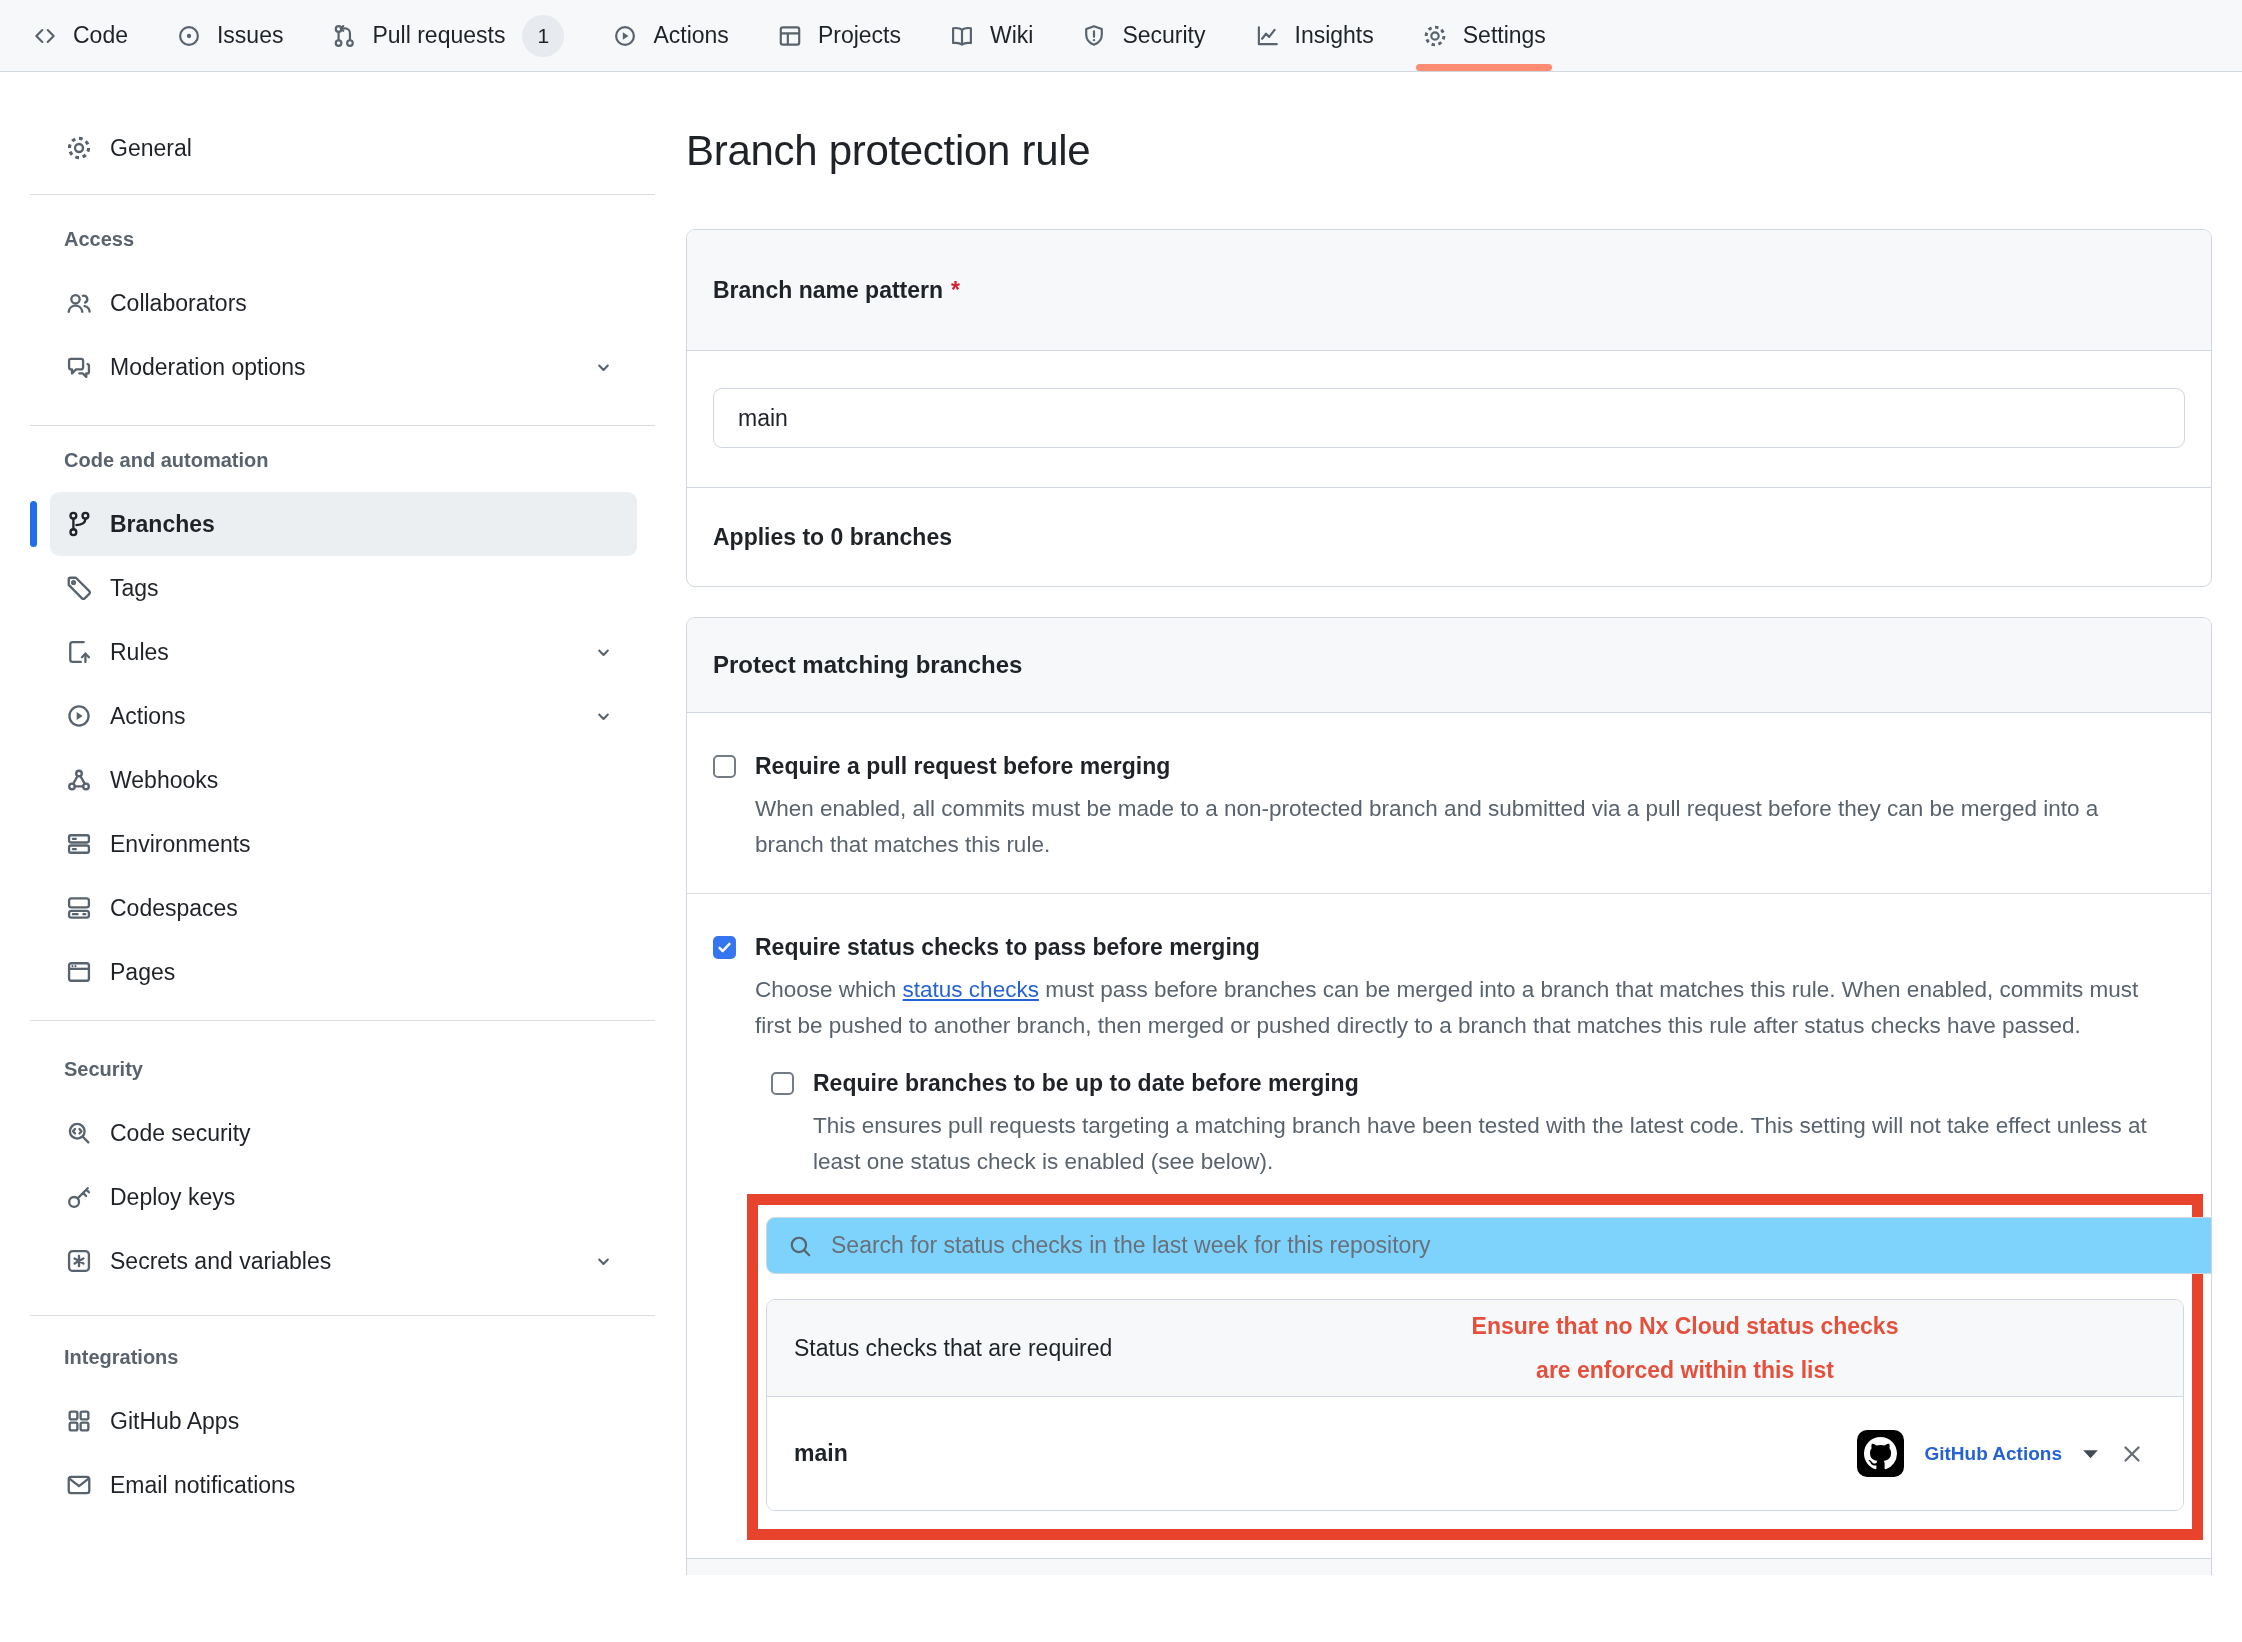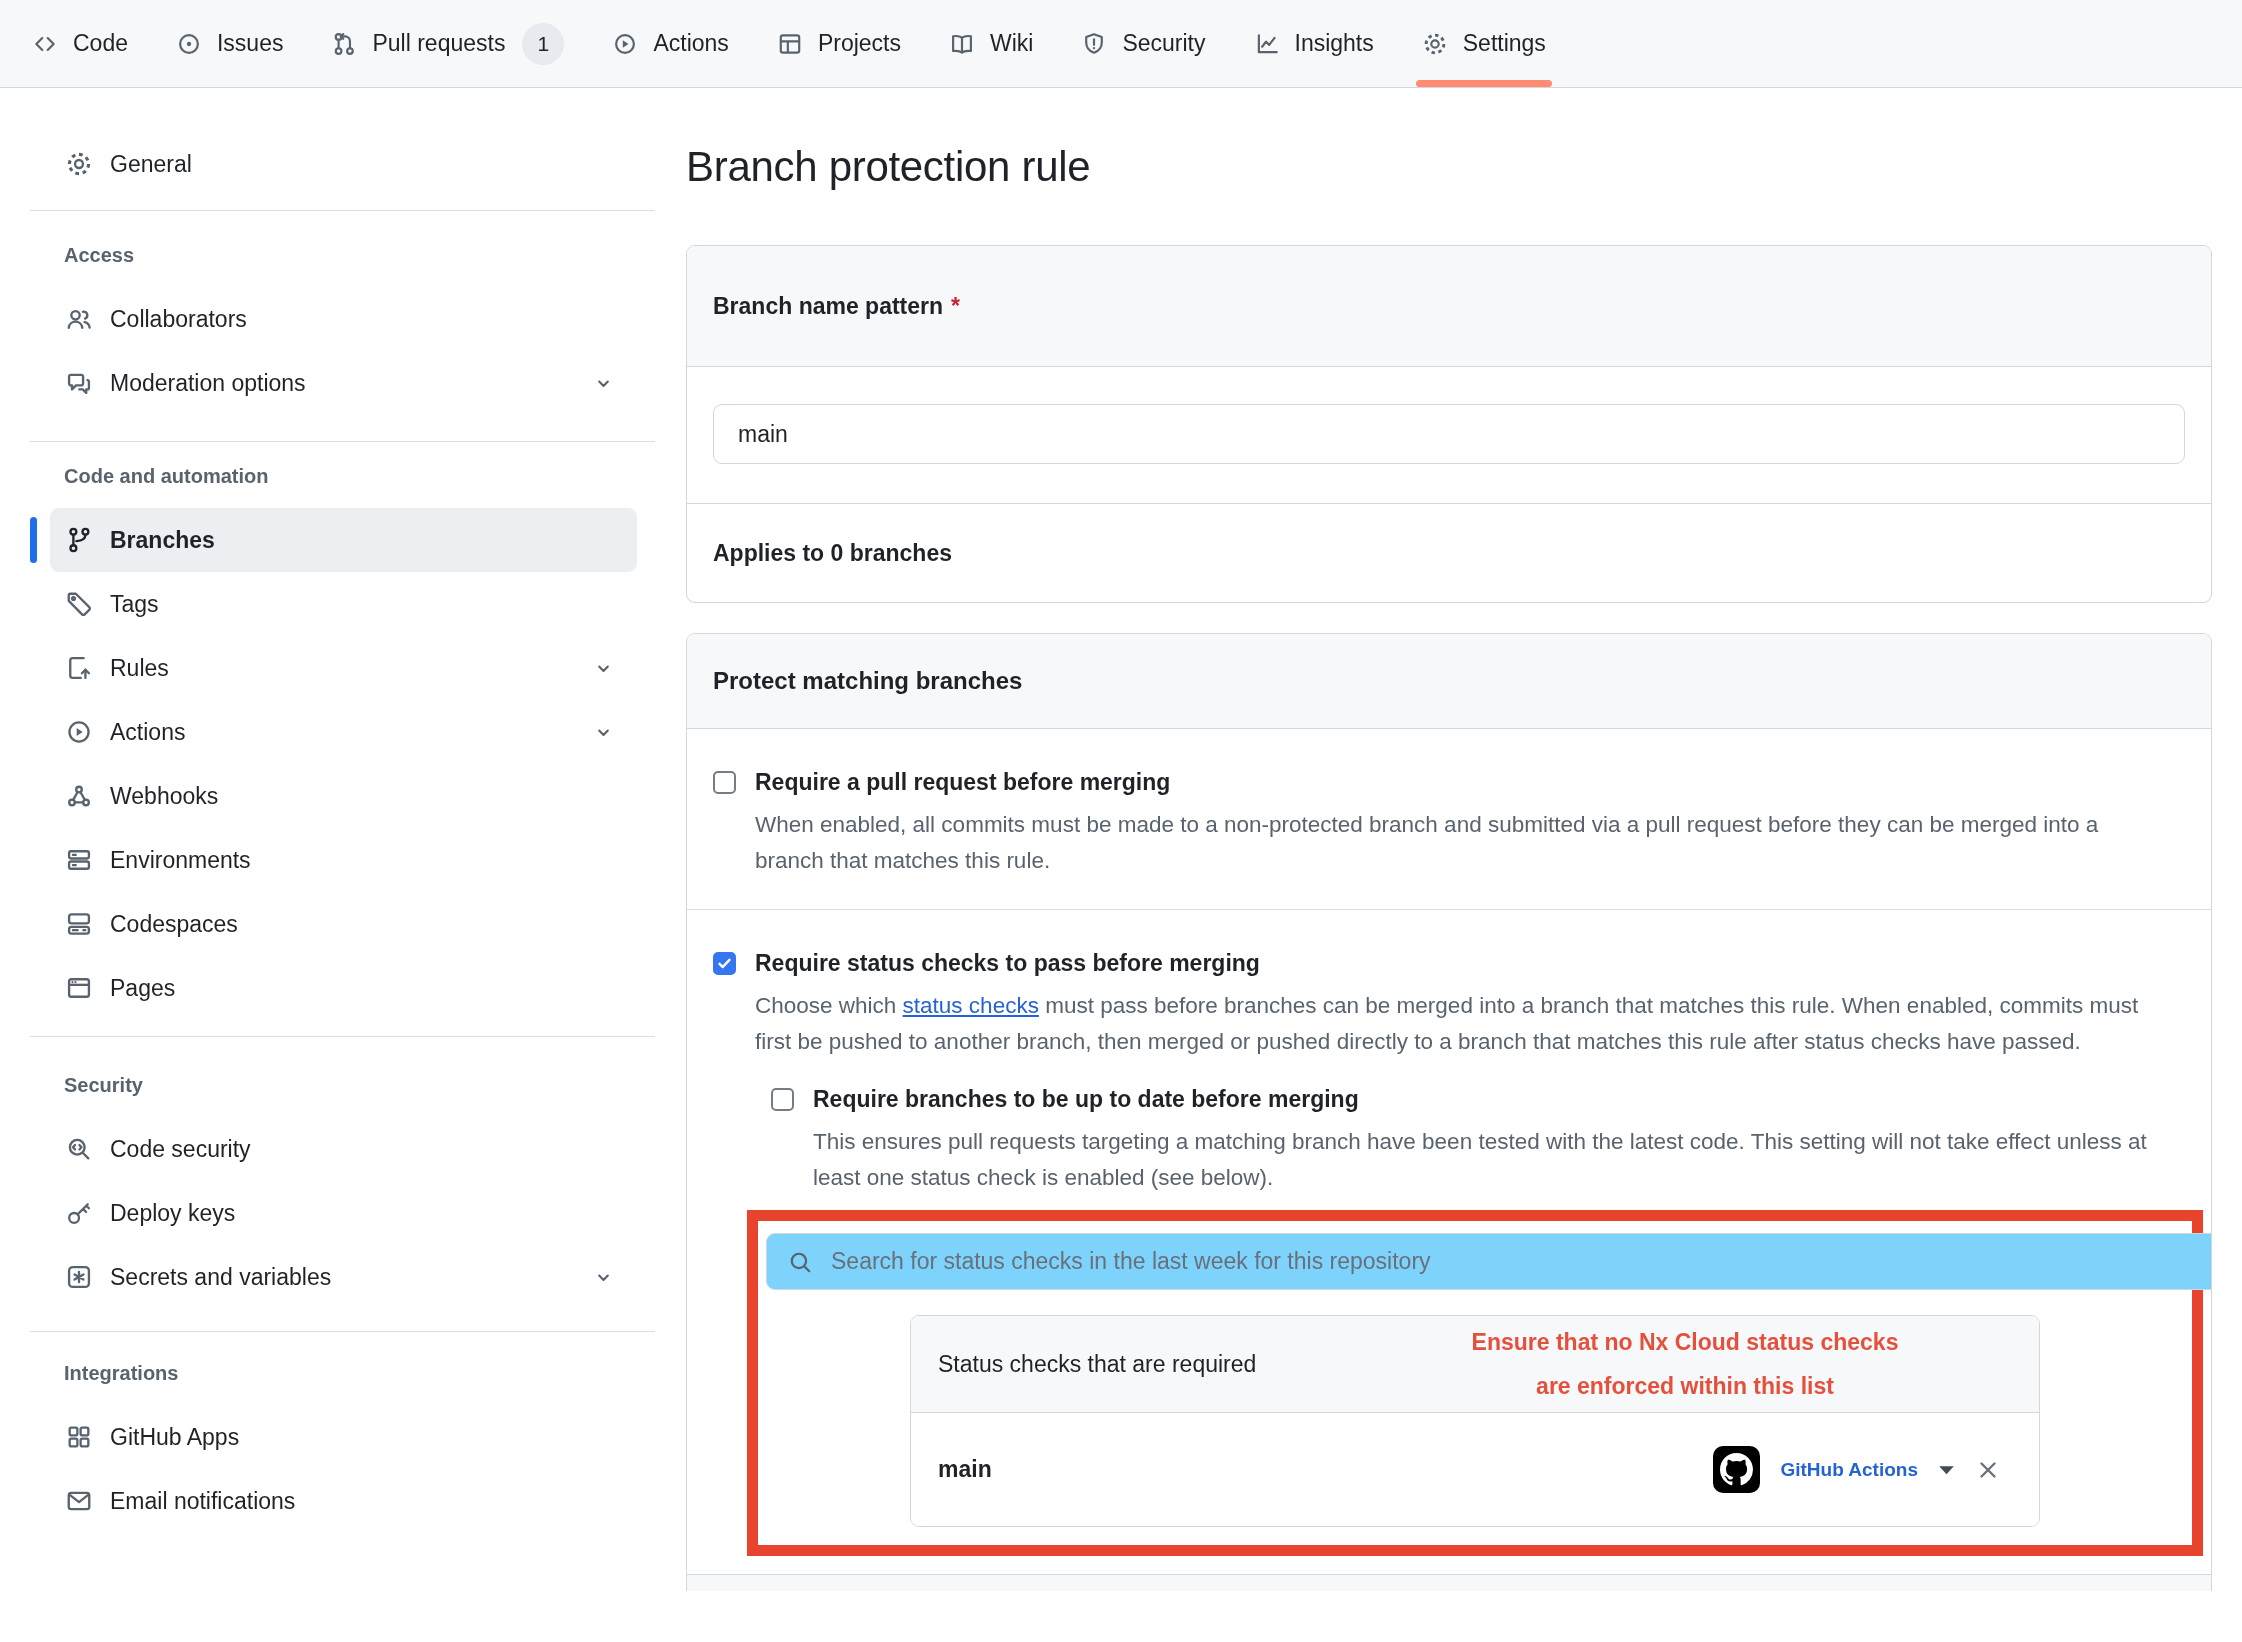--- a/index.html
+++ b/index.html
@@ -6,21 +6,21 @@
   html,body { margin:0; padding:0; }
   body {
     width:2242px; height:1642px; overflow:hidden;
     background:#ffffff; color:#1f2328;
     font-family:"Liberation Sans","DejaVu Sans",sans-serif;
   }
   svg { display:block; }
 
   
   .topnav {
-    height:88px; background:#f6f8fa; border-bottom:1px solid #d0d7de;
+    height:72px; background:#f6f8fa; border-bottom:1px solid #d0d7de;
     display:flex; align-items:stretch; padding-left:8px;
   }
   .nav-item {
     position:relative; display:flex; align-items:center; gap:15px;
     padding:0 24px; font-size:23px; color:#1f2328; cursor:pointer;
   }
   .nav-item .nicon { width:26px; height:26px; color:#59636e; flex:none; }
   .nav-item.active .nav-label { font-weight:400; }
   .nav-item.active::after {
     content:""; position:absolute; left:18px; right:18px; bottom:0;
@@ -123,21 +123,21 @@
     display:flex; align-items:center; gap:16px; padding:0 20px;
   }
   .search-box .micon { width:26px; height:26px; color:#59636e; flex:none; }
   .search-box input {
     flex:1; border:none; outline:none; font-size:23px; color:#1f2328;
     font-family:inherit; background:transparent;
   }
   .search-box input::placeholder { color:#69707a; }
 
   .status-box {
-    width:1130px; margin:25px auto 0;
+    width:1418px; margin:25px auto 0;
     border:1px solid #d0d7de; border-radius:9px; overflow:hidden;
   }
   .status-header {
     position:relative; height:97px; background:#f6f8fa;
     border-bottom:1px solid #d0d7de; display:flex; align-items:center;
     padding-left:27px; font-size:23px; color:#1f2328;
   }
   .annotation {
     position:absolute; left:460px; right:40px; top:0; bottom:0;
     display:flex; flex-direction:column; justify-content:center;

